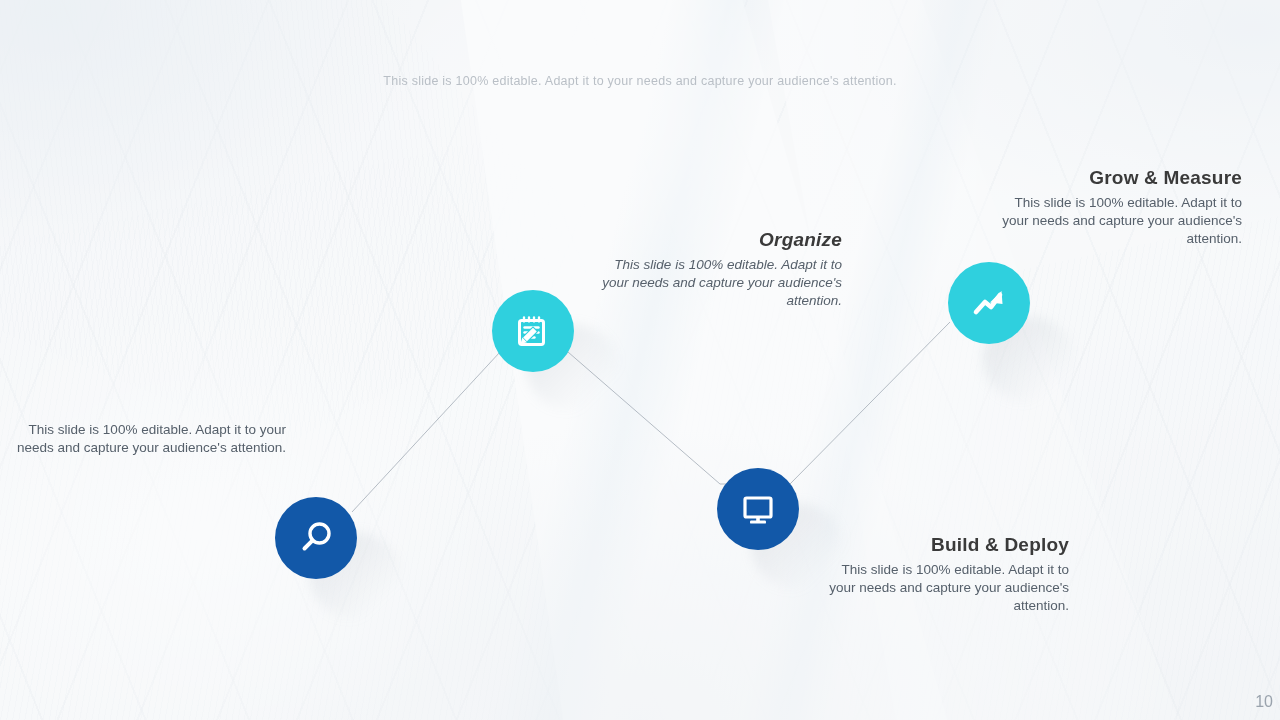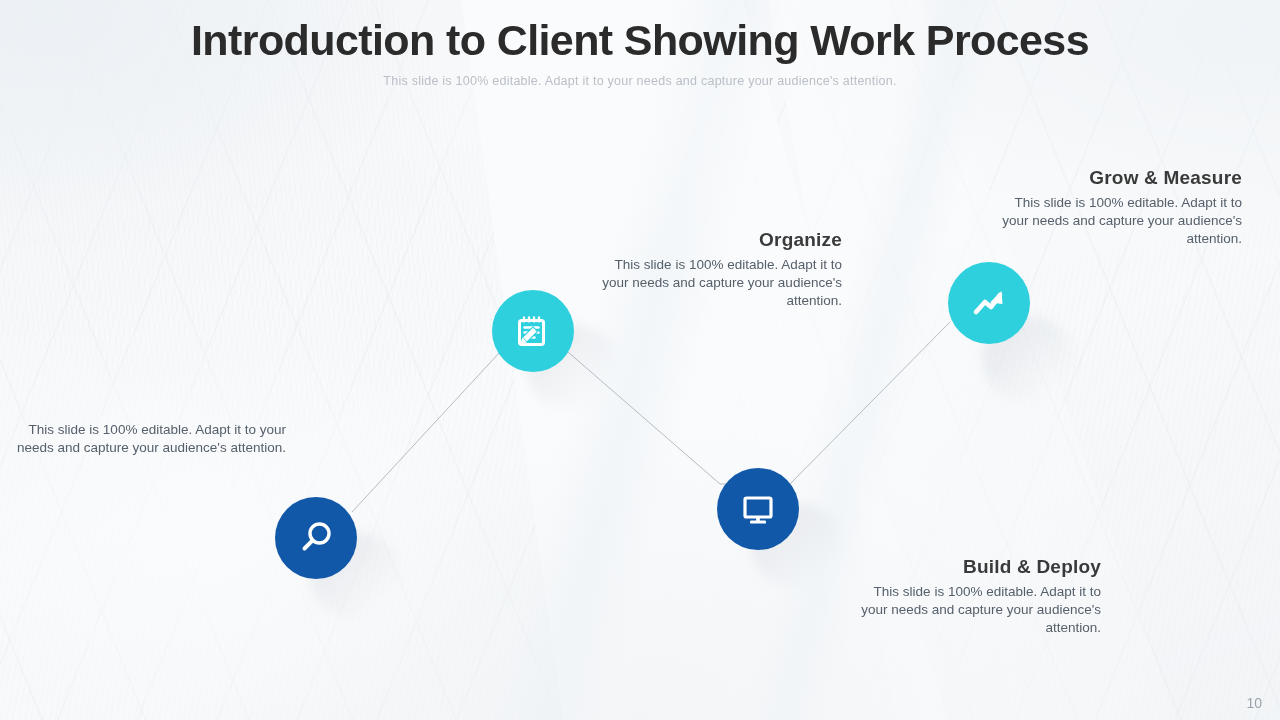--- a/index.html
+++ b/index.html
@@ -127,40 +127,39 @@
     font-size:19px; font-weight:bold; color:#3a3a3a;
     letter-spacing:.2px; margin-bottom:5px;
   }
   .tblock p {
     font-size:13.5px; color:#56606b; line-height:1.32;
   }
   .ta-right { text-align:right; }
   .ta-left  { text-align:right; }
 
   .pagenum {
-    position:absolute; right:18px; bottom:9px;
-    font-size:14px; color:#9aa3ad;
+    position:absolute; right:7px; bottom:9px;
+    font-size:16px; color:#9aa3ad;
   }
 </style>
 </head>
 <body>
 
 <div id="slide">
 
   <div class="bg-layer bg-facade"></div>
   <div class="bg-layer bg-ribs"></div>
   <div class="bg-layer bg-ribs2"></div>
   <div class="bg-layer bg-tower"></div>
   <div class="bg-layer bg-tower2"></div>
   <div class="bg-layer bg-glass"></div>
   <div class="bg-layer bg-haze"></div>
   <div class="bg-layer bg-glow"></div>
   <div class="bg-layer bg-wash"></div>
 
-  <div class="title">Introduction to Client Showing Work Process</div>
   <div class="subtitle">This slide is 100% editable. Adapt it to your needs and capture your audience's attention.</div>
 
   <svg id="connectors" width="1280" height="720">
     <polyline points="352,512 500,352 568,352 720,484 790,484 950,322" fill="none" stroke="#a9b2bb" stroke-width="1" opacity=".85"></polyline>
   </svg>
 
   <div class="node">
     <div class="shadow" style="left:310px; top:533px; width:92px; height:86px;"></div>
     <div class="circle" style="left:275px; top:497px; width:82px; height:82px; background:#1258A8;">
       <svg width="42" height="42" viewBox="0 0 42 42">
@@ -193,36 +192,36 @@
           <line x1="13.5" y1="28.5" x2="23.5" y2="28.5"></line>
         </g>
 
         <g transform="translate(22,18) rotate(45)">
           <rect x="0" y="0" width="6.4" height="15" fill="#ffffff" stroke="#2FD0DE" stroke-width="1.1"></rect>
           <polygon points="0,15 6.4,15 3.2,21" fill="#ffffff"></polygon>
         </g>
       </svg>
     </div>
   </div>
-  <div class="tblock ta-left" style="left:586px; top:229px; width:256px;">
+  <div class="tblock ta-left" style="left:586px; top:229px; width:256px;font-style:italic;">
     <h3>Organize</h3>
     <p>This slide is 100% editable. Adapt it to your needs and capture your audience's attention.</p>
   </div>
 
   <div class="node">
     <div class="shadow" style="left:752px; top:504px; width:92px; height:86px;"></div>
     <div class="circle" style="left:717px; top:468px; width:82px; height:82px; background:#1258A8;">
       <svg width="42" height="42" viewBox="0 0 42 42">
         <rect x="8" y="10" width="26" height="19" rx="1.6" fill="none" stroke="#ffffff" stroke-width="3.2"></rect>
         <rect x="19.2" y="29" width="3.6" height="4.2" fill="#ffffff"></rect>
         <rect x="13" y="32.4" width="16" height="3.2" rx="1.2" fill="#ffffff"></rect>
       </svg>
     </div>
   </div>
-  <div class="tblock ta-left" style="left:845px; top:534px; width:256px;margin-top:22px;">
+  <div class="tblock ta-left" style="left:813px; top:534px; width:256px;">
     <h3>Build &amp; Deploy</h3>
     <p>This slide is 100% editable. Adapt it to your needs and capture your audience's attention.</p>
   </div>
 
   <div class="node">
     <div class="shadow" style="left:983px; top:317px; width:92px; height:86px;"></div>
     <div class="circle" style="left:948px; top:262px; width:82px; height:82px; background:#2FD0DE;">
       <svg width="44" height="44" viewBox="0 0 44 44">
         <polyline points="9,31 18,21 24,26 33,14" fill="none" stroke="#ffffff" stroke-width="4.6" stroke-linecap="round" stroke-linejoin="round"></polyline>
         <polygon points="34.5,10 35.5,23 23,21.5" fill="#ffffff"></polygon>

